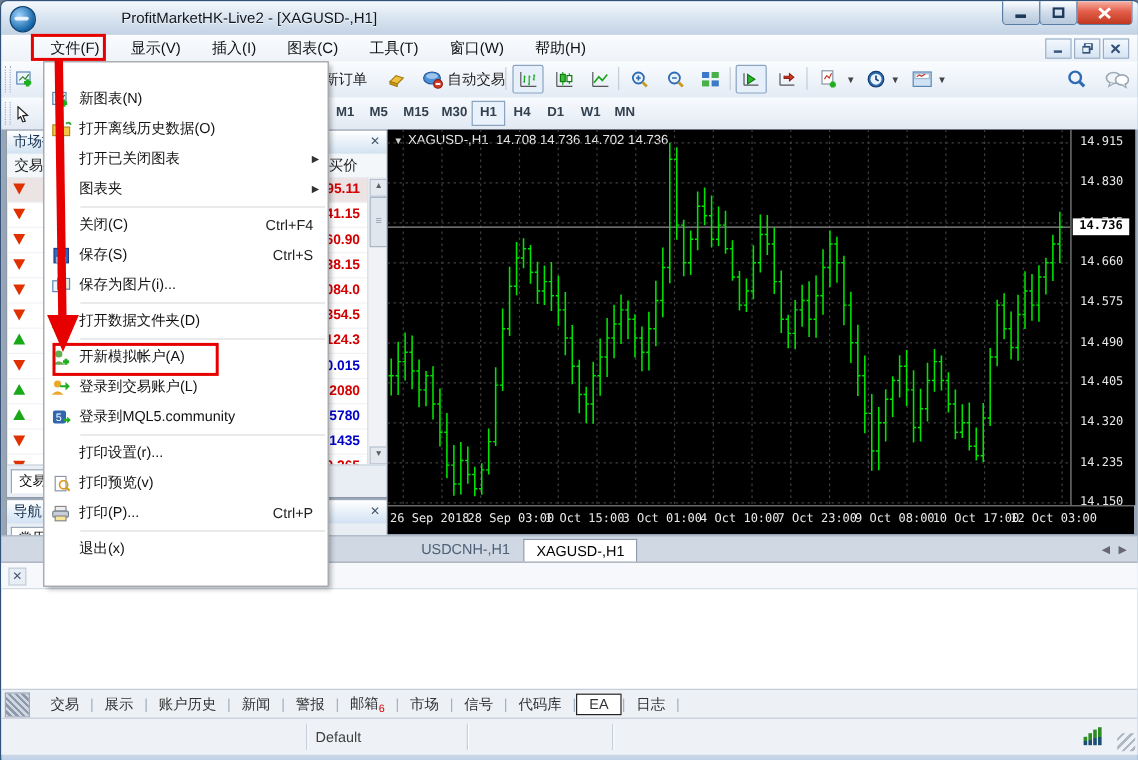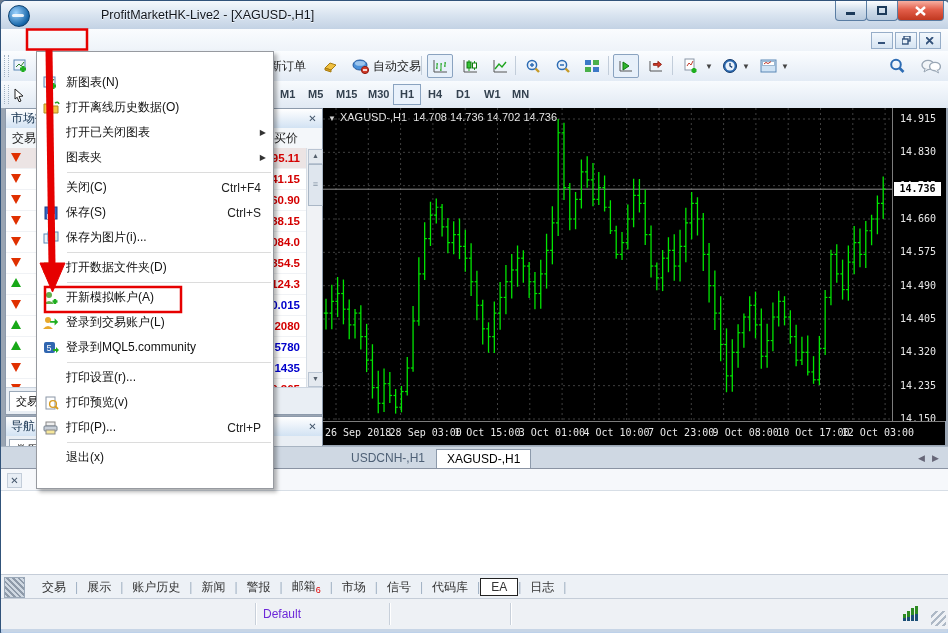--- a/index.html
+++ b/index.html
@@ -68,21 +68,21 @@
   #term-hd{position:absolute;left:0;top:0;width:948px;height:21px;background:#f6f8fb;border-bottom:1px solid #d7dee6;font-size:12px;color:#111;}
   #term-x{position:absolute;left:6px;top:4px;width:13px;height:13px;font-size:10px;line-height:13px;text-align:center;color:#44566b;border:1px solid #c3cdd9;background:#e8eef5;}
   #tabsrow{position:absolute;left:0;top:573px;width:948px;height:24px;background:#edf1f6;border-top:1px solid #c5cdd8;}
   #tabicon{position:absolute;left:3px;top:2px;width:19px;height:19px;border:1px solid #9aa8b8;background:repeating-linear-gradient(45deg,#cfd8e2 0 2px,#8e9aa9 2px 4px);}
   #term-tabs{position:absolute;left:32px;top:0;height:24px;display:flex;align-items:center;font-size:12px;color:#333;}
   .ttab{padding:1px 9px;white-space:nowrap;}
   .ttab.active{background:#fff;border:1px solid #222;padding:1px 10px;}
   .tsepb{color:#9fb0c2;}
   .badge{color:#e00000;font-size:9px;vertical-align:sub;}
   
-  #statusbar{position:absolute;left:0;top:597px;width:948px;height:30px;background:#eef1f5;border-top:1px solid #c5cdd8;font-size:12px;color:#6d28d9;text-decoration:underline;}
+  #statusbar{position:absolute;left:0;top:597px;width:948px;height:30px;background:#eef1f5;border-top:1px solid #c5cdd8;font-size:12px;color:#404040;text-decoration:underline;}
   .ssep{position:absolute;top:4px;height:22px;width:1px;background:#c8d0da;box-shadow:1px 0 0 #fff;}
   #conn{position:absolute;right:28px;top:7px;width:18px;height:15px;display:flex;align-items:flex-end;gap:1px;}
   #conn i{display:block;width:3px;}
   #resize-grip{position:absolute;right:3px;bottom:3px;width:15px;height:15px;background:repeating-linear-gradient(135deg,transparent 0 3px,#aeb9c6 3px 5px);}
   
   #file-menu{position:absolute;left:35px;top:50px;width:236px;background:#fff;border:1px solid #979aa0;box-shadow:3px 3px 4px rgba(0,0,0,.3);z-index:50;padding:18px 0;}
   .fm-row{position:relative;height:25px;display:flex;align-items:center;}
   .fm-ico{width:22px;height:16px;margin-left:3px;display:flex;align-items:center;justify-content:center;flex:none;}
   .fm-label{font-size:12px;color:#111;margin-left:4px;white-space:nowrap;}
   .fm-sc{position:absolute;right:12px;font-size:12px;color:#222;}
@@ -113,20 +113,29 @@
         </div>
       <div class="wbtn close">
           <svg width="11" height="10">
             <path d="M1 1 L10 9 M10 1 L1 9" stroke="#fff" stroke-width="2.4"></path>
           </svg>
         </div>
     </div>
   </div>
 
   <div id="menubar">
+    <div id="menubar-items">
+        <div class="mitem">文件(F)</div>
+        <div class="mitem">显示(V)</div>
+        <div class="mitem">插入(I)</div>
+        <div class="mitem">图表(C)</div>
+        <div class="mitem">工具(T)</div>
+        <div class="mitem">窗口(W)</div>
+        <div class="mitem">帮助(H)</div>
+      </div>
     <div id="childbtns">
       <div class="cbtn">
           <svg width="8" height="8">
             <rect x="0" y="5" width="7" height="2" fill="#33527a"></rect>
           </svg>
         </div>
       <div class="cbtn">
           <svg width="9" height="9">
             <rect x="2" y="0" width="6" height="5" fill="none" stroke="#33527a" stroke-width="1.4"></rect>
             <rect x="0" y="3" width="6" height="5" fill="#e8f0f8" stroke="#33527a" stroke-width="1.4"></rect>

